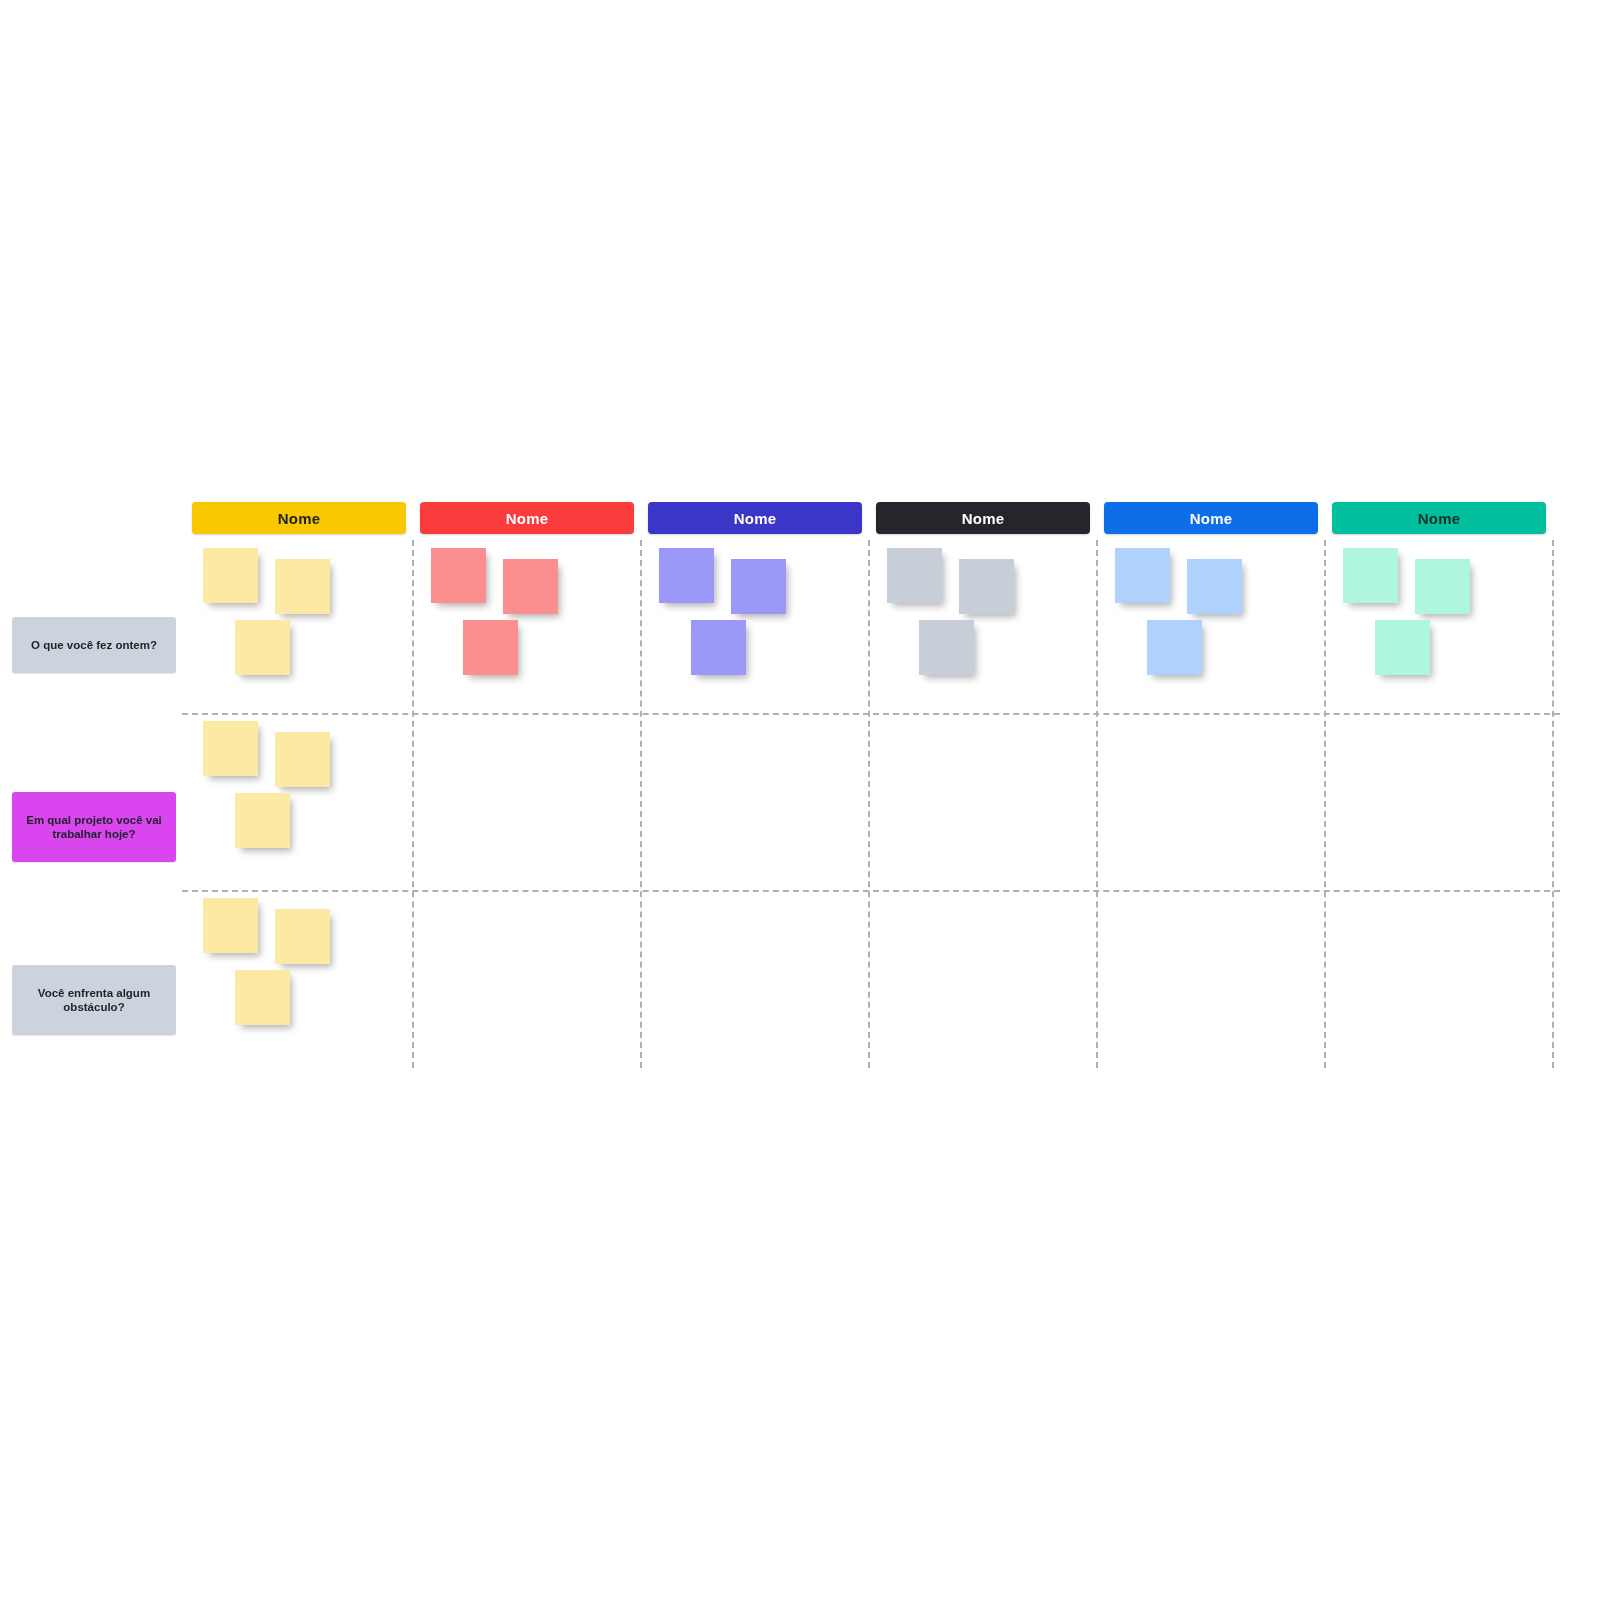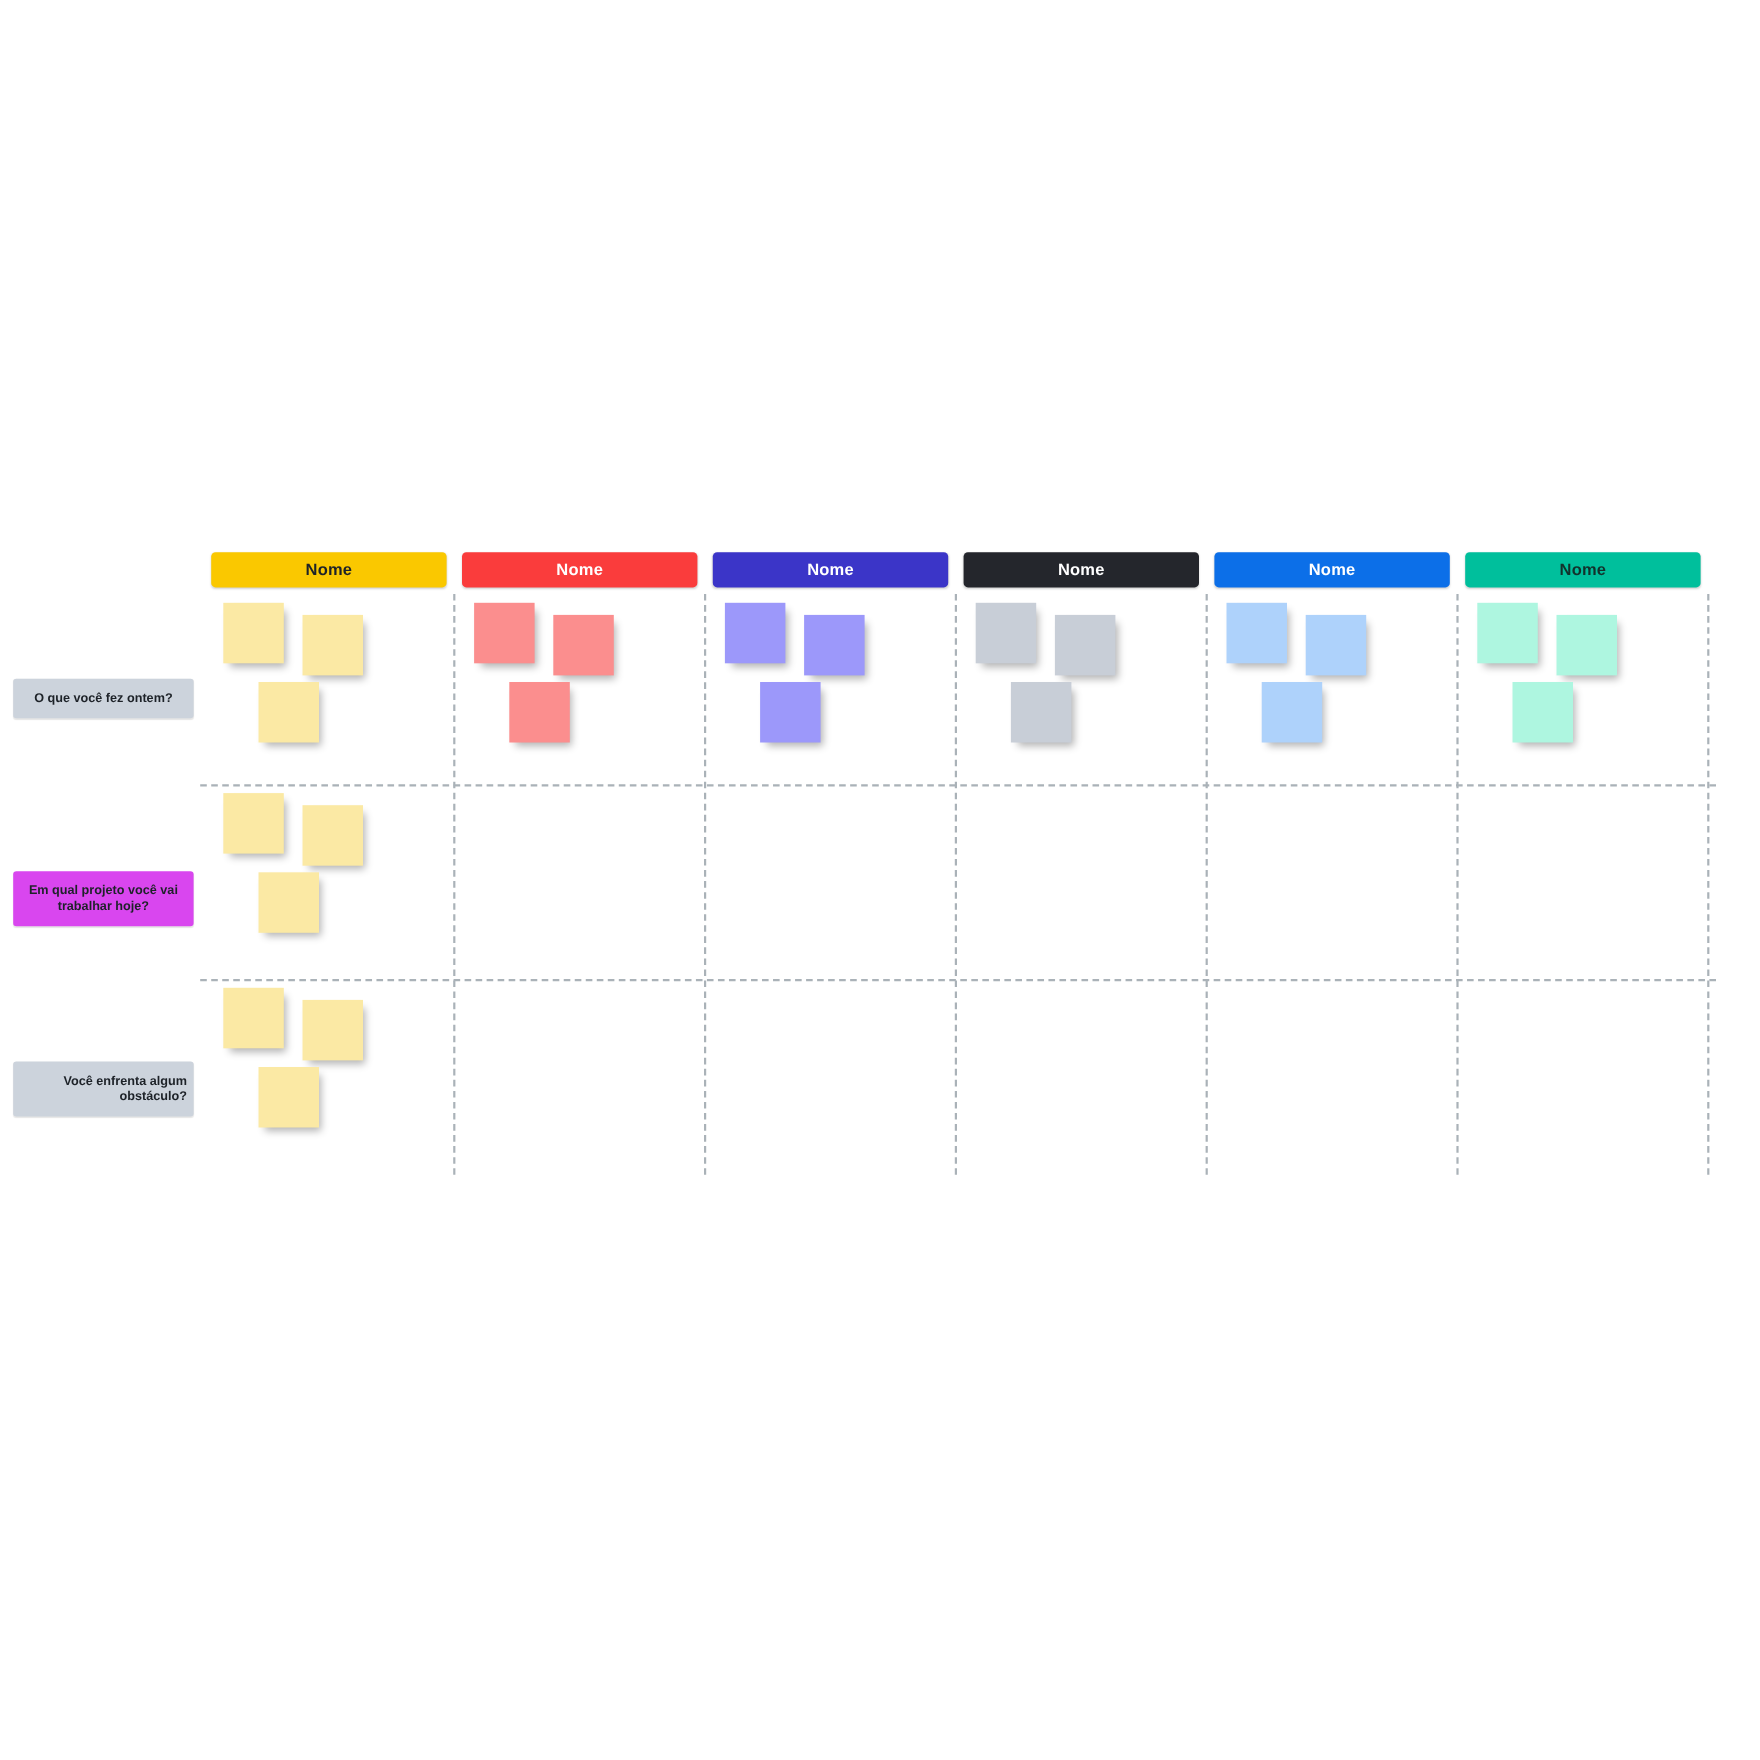--- a/index.html
+++ b/index.html
@@ -47,21 +47,21 @@
     left:12px;
     width:164px;
     background:#ccd3dc;
     border-radius:3px;
     color:#1d2228;
     font-size:11.5px;
     font-weight:bold;
     line-height:14px;
     text-align:center;
     display:flex;align-items:center;justify-content:center;
-    padding:11px 6px;
+    padding:21px 6px;
     box-sizing:border-box;
     box-shadow:0 1px 1px rgba(0,0,0,.10);
   }
 
   
   .note{
     position:absolute;
     width:55px;height:55px;
     box-shadow:4px 5px 7px -2px rgba(0,0,0,.30);
   }
@@ -95,21 +95,21 @@
     <div class="vline" style="left: 1324px; top: 540px; height: 528px; border-left-color: rgb(170, 178, 184);"></div>
     <div class="vline" style="left: 1552px; top: 540px; height: 528px; border-left-color: rgb(170, 178, 184);"></div>
     <div class="hline" style="left: 182px; top: 713px; width: 1378px; border-top-color: rgb(170, 178, 184);"></div>
     <div class="hline" style="left: 182px; top: 890px; width: 1378px; border-top-color: rgb(170, 178, 184);"></div>
     <div class="row-label" style="top: 617px; background: rgb(204, 211, 220);">
       <span>O que você fez ontem?</span>
     </div>
     <div class="row-label" style="top: 792px; background: #d946ef;">
       <span>Em qual projeto você vai trabalhar hoje?</span>
     </div>
-    <div class="row-label" style="top: 965px; background: rgb(204, 211, 220); text-align: right;">
+    <div class="row-label" style="top: 965px; background: rgb(204, 211, 220);">
       <span>Você enfrenta algum obstáculo?</span>
     </div>
     <div class="note" style="left: 203px; top: 548px; width: 55px; height: 55px; background: rgb(251, 233, 164);"></div>
     <div class="note" style="left: 275px; top: 559px; width: 55px; height: 55px; background: rgb(251, 233, 164);"></div>
     <div class="note" style="left: 235px; top: 620px; width: 55px; height: 55px; background: rgb(251, 233, 164);"></div>
     <div class="note" style="left: 431px; top: 548px; width: 55px; height: 55px; background: rgb(251, 142, 142);"></div>
     <div class="note" style="left: 503px; top: 559px; width: 55px; height: 55px; background: rgb(251, 142, 142);"></div>
     <div class="note" style="left: 463px; top: 620px; width: 55px; height: 55px; background: rgb(251, 142, 142);"></div>
     <div class="note" style="left: 659px; top: 548px; width: 55px; height: 55px; background: rgb(156, 152, 250);"></div>
     <div class="note" style="left: 731px; top: 559px; width: 55px; height: 55px; background: rgb(156, 152, 250);"></div>

